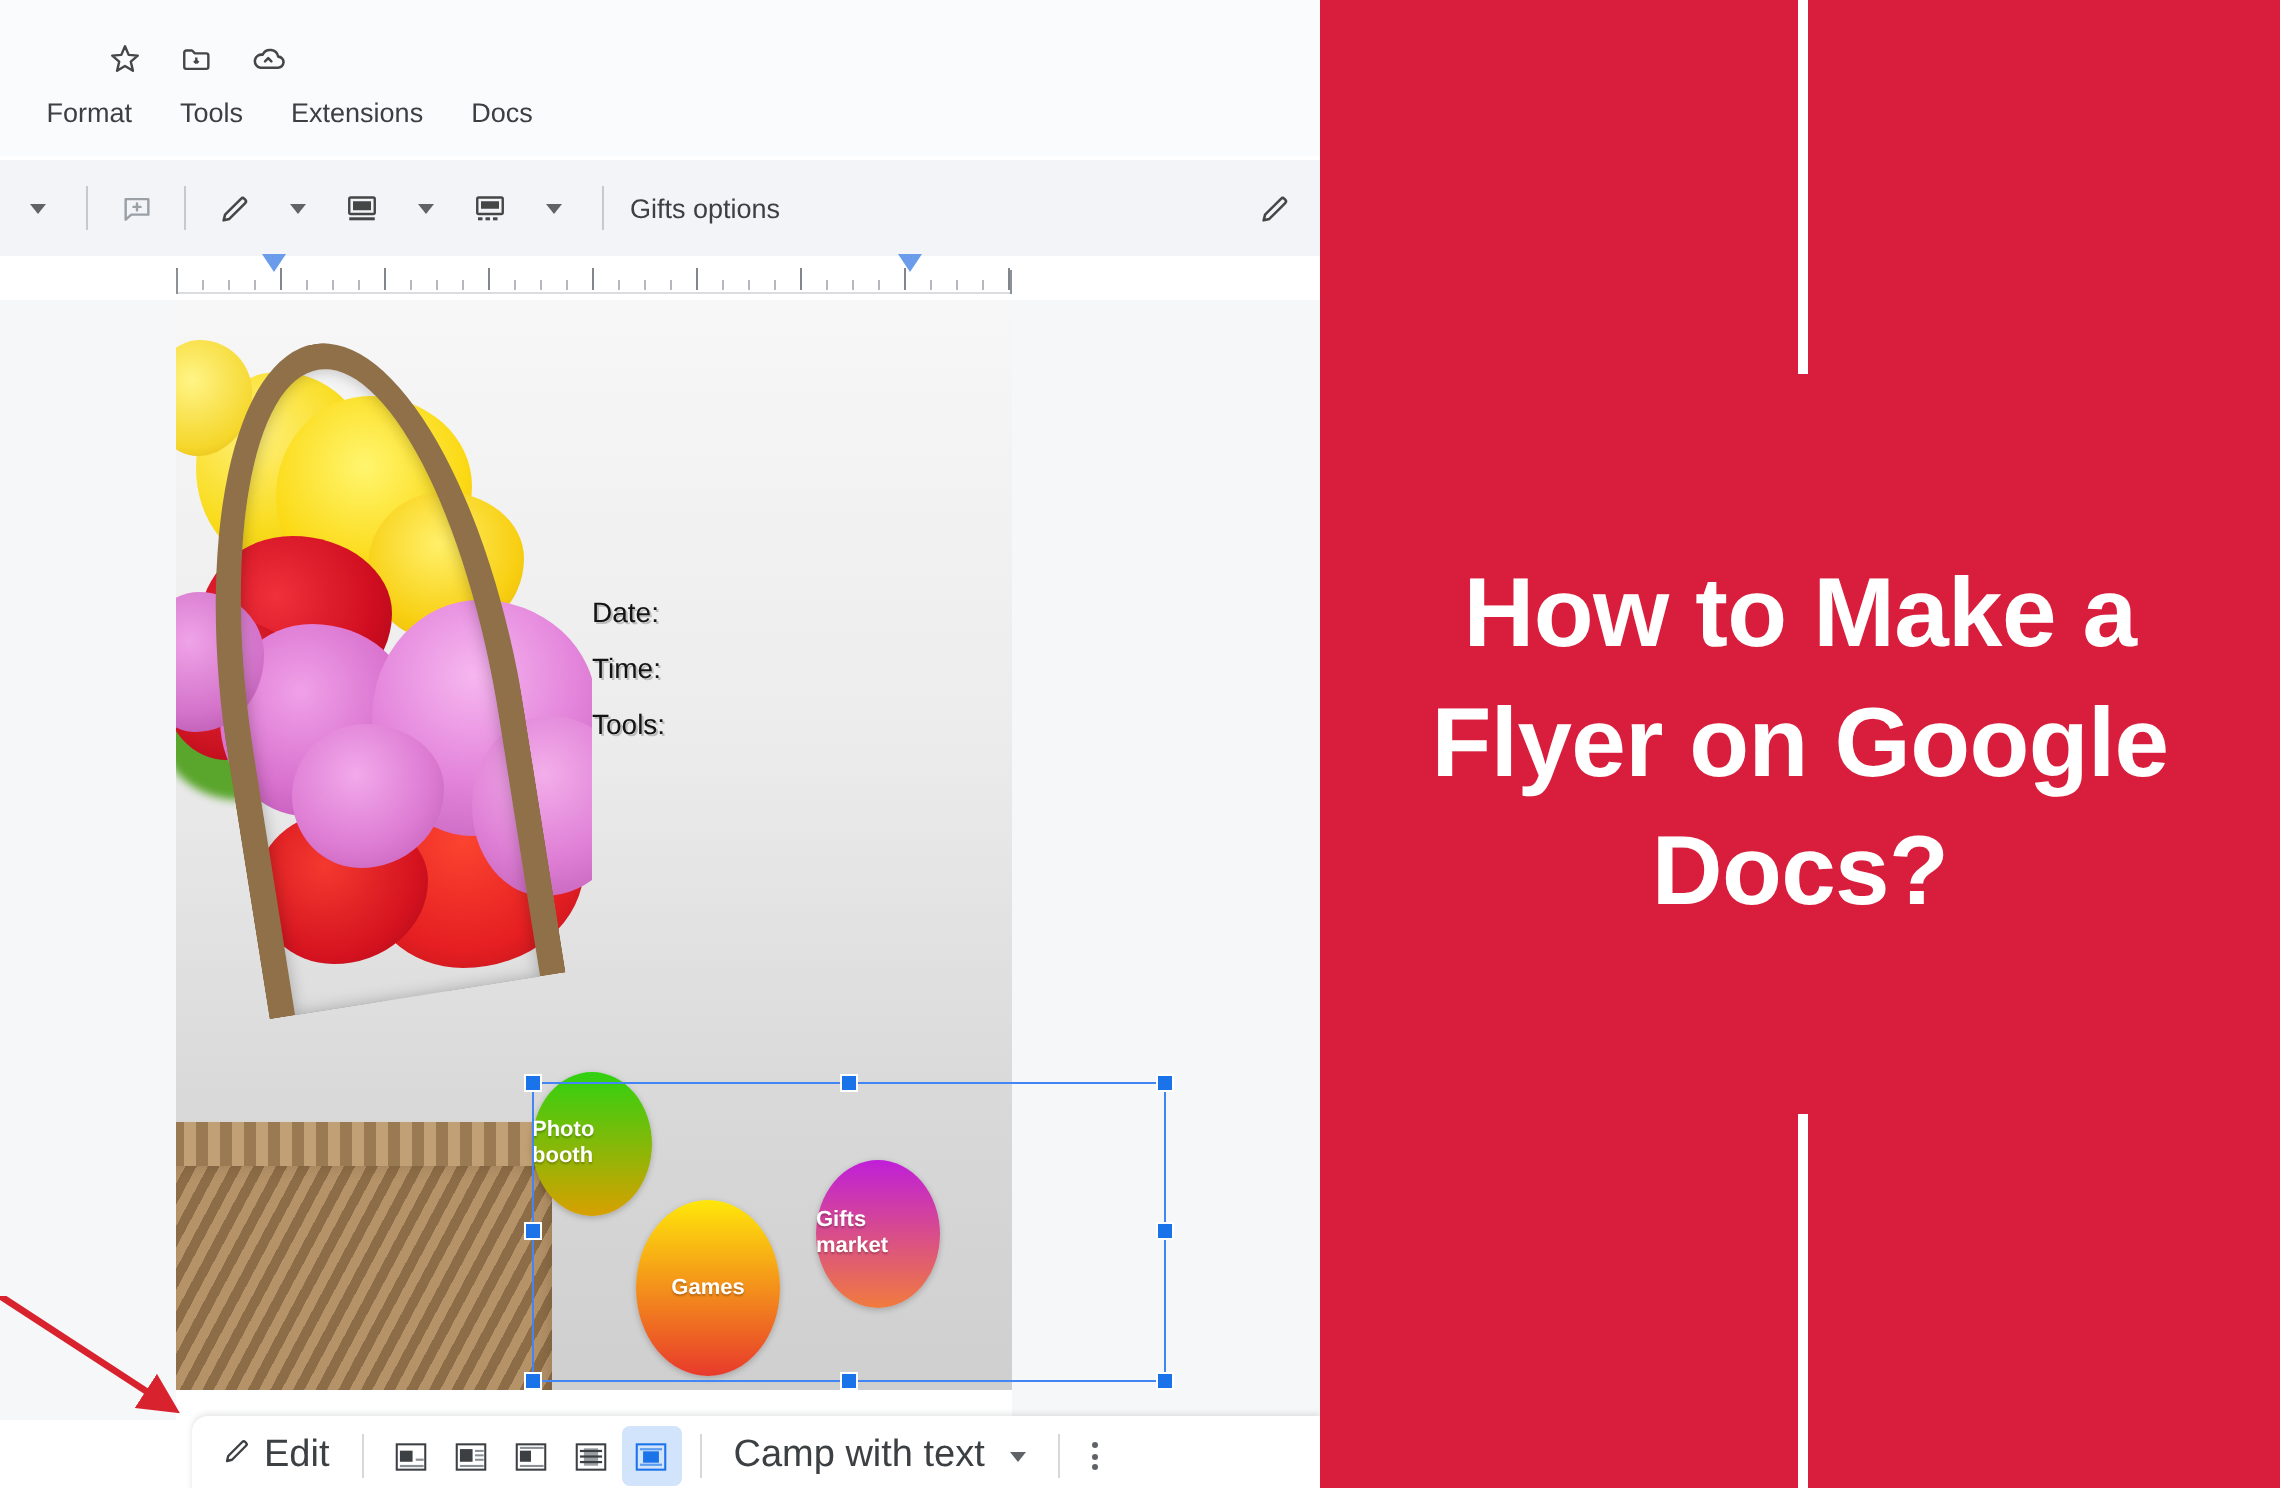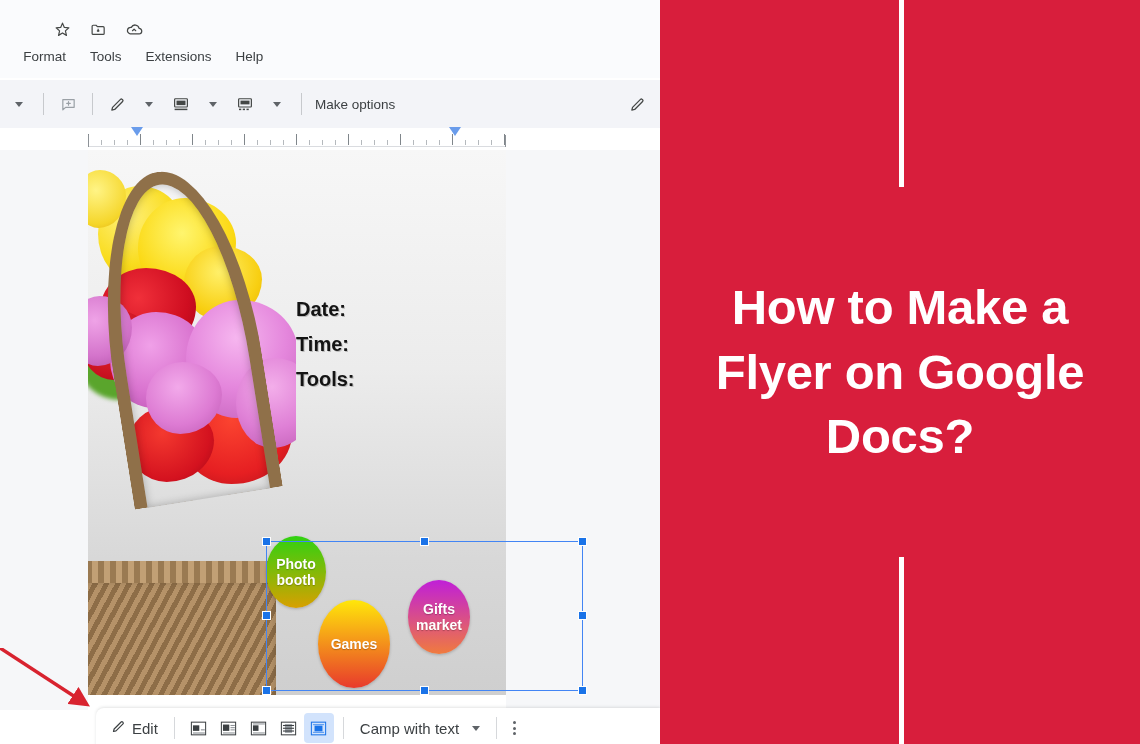--- a/index.html
+++ b/index.html
@@ -173,31 +173,31 @@
     font-size: 28px; color: #151515; line-height: 1.15;
     text-shadow: 1px 1px 0 rgba(120,120,120,.55);
     white-space: nowrap;
   }
   .detail-list {
     position: absolute; left: 208px; top: 148px;
     display: flex; flex-direction: column; gap: 12px;
   }
   .detail-list .dl {
     font-family: "Liberation Sans", sans-serif;
-    font-weight: bold; font-size: 20px; color: #141414;
+    font-weight: normal; font-size: 14px; color: #141414;
     text-shadow: 1px 1px 0 rgba(140,140,140,.5);
   }
 
   
   .bubbles { position: absolute; left: 178px; top: 382px; width: 210px; height: 155px; }
   .bubble {
     position: absolute; border-radius: 50%;
     display: flex; align-items: center; justify-content: center;
-    text-align: center; color: #ffffff;
-    font-size: 14px; font-weight: bold; line-height: 1.15;
+    text-align: left; color: #ffffff;
+    font-size: 11px; font-weight: bold; line-height: 1.15;
     text-shadow: 0 1px 1px rgba(0,0,0,.25);
     box-shadow: 0 1px 3px rgba(0,0,0,.22);
   }
   .bubble-photo {
     left: 0px; top: 4px; width: 60px; height: 72px;
     background: linear-gradient(180deg, #2fd211 0%, #62c90d 38%, #d8a000 100%);
   }
   .bubble-games {
     left: 52px; top: 68px; width: 72px; height: 88px;
     background: linear-gradient(180deg, #ffe70a 0%, #ffd000 35%, #f07b2a 70%, #e83a2c 100%);
@@ -231,21 +231,21 @@
     position: absolute; left: 96px; top: 708px;
     width: 564px; height: 40px;
     background: #ffffff;
     border-radius: 8px 0 0 0;
     box-shadow: 0 -1px 3px rgba(60,64,67,.14);
     display: flex; align-items: center;
     padding: 0 8px;
   }
   .it-btn {
     height: 30px; display: flex; align-items: center; gap: 6px;
-    padding: 0 7px; border-radius: 4px; color: #3c4043; font-size: 15px;
+    padding: 0 7px; border-radius: 4px; color: #3c4043; font-size: 19px;
     white-space: nowrap;
   }
   .it-sep { width: 1px; height: 22px; background: #d6d8db; margin: 0 9px; }
   .wrap-ico {
     width: 30px; height: 30px; border-radius: 4px;
     display: flex; align-items: center; justify-content: center;
   }
   .wrap-ico.active { background: #d2e3fc; }
   .it-caret {
     width: 0; height: 0;
@@ -307,21 +307,21 @@
             <path d="M9.5 13.5l2-2 2 2" stroke-linecap="round"></path>
           </svg>
         </span>
       </div>
 
       <div class="menubar">
         <span class="mitem">rt</span>
         <span class="mitem">Format</span>
         <span class="mitem">Tools</span>
         <span class="mitem">Extensions</span>
-        <span class="mitem">Help</span>
+        <span class="mitem">Docs</span>
       </div>
     </div>
 
     <div class="toolbar">
       <div class="tb-inner">
         <div class="tb-btn">%</div>
         <div class="tb-btn">
             <span class="tb-caret"></span>
           </div>
         <div class="tb-sep"></div>
@@ -358,21 +358,21 @@
                 <rect x="4" y="18.2" width="3" height="2"></rect>
                 <rect x="9" y="18.2" width="3" height="2"></rect>
                 <rect x="14" y="18.2" width="3" height="2"></rect>
               </g>
           </svg>
         </div>
         <div class="tb-btn">
             <span class="tb-caret"></span>
           </div>
         <div class="tb-sep"></div>
-        <div class="tb-text">Make options</div>
+        <div class="tb-text">Gifts options</div>
       </div>
       <div class="tb-right">
         <svg width="17" height="17" viewBox="0 0 24 24" fill="none" stroke="#444746" stroke-width="1.8" stroke-linejoin="round">
           <path d="M4 20l1-4L16.2 4.8a1.7 1.7 0 0 1 2.4 0l.6.6a1.7 1.7 0 0 1 0 2.4L8 19l-4 1z"></path>
         </svg>
       </div>
     </div>
 
     <div class="ruler-wrap">
       <div class="ruler">

